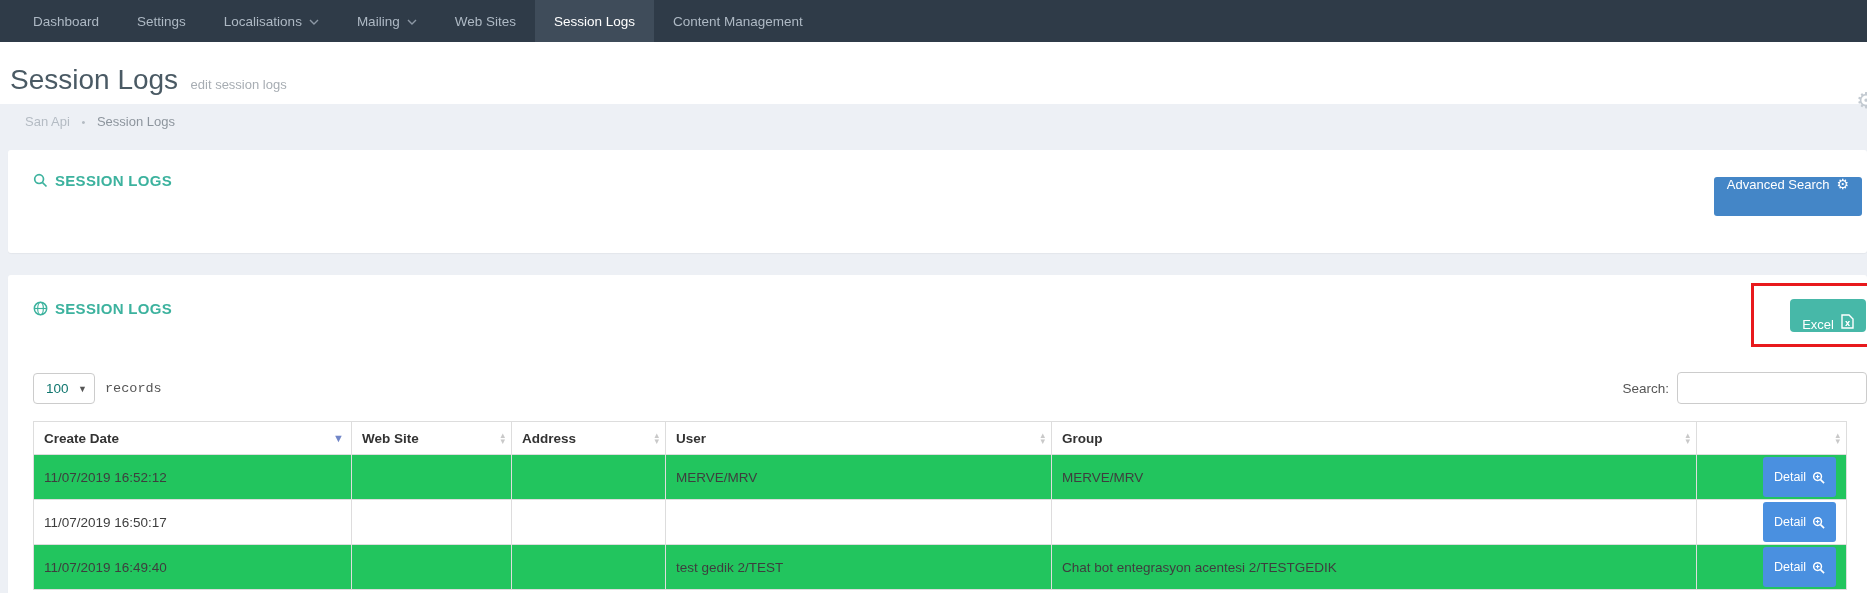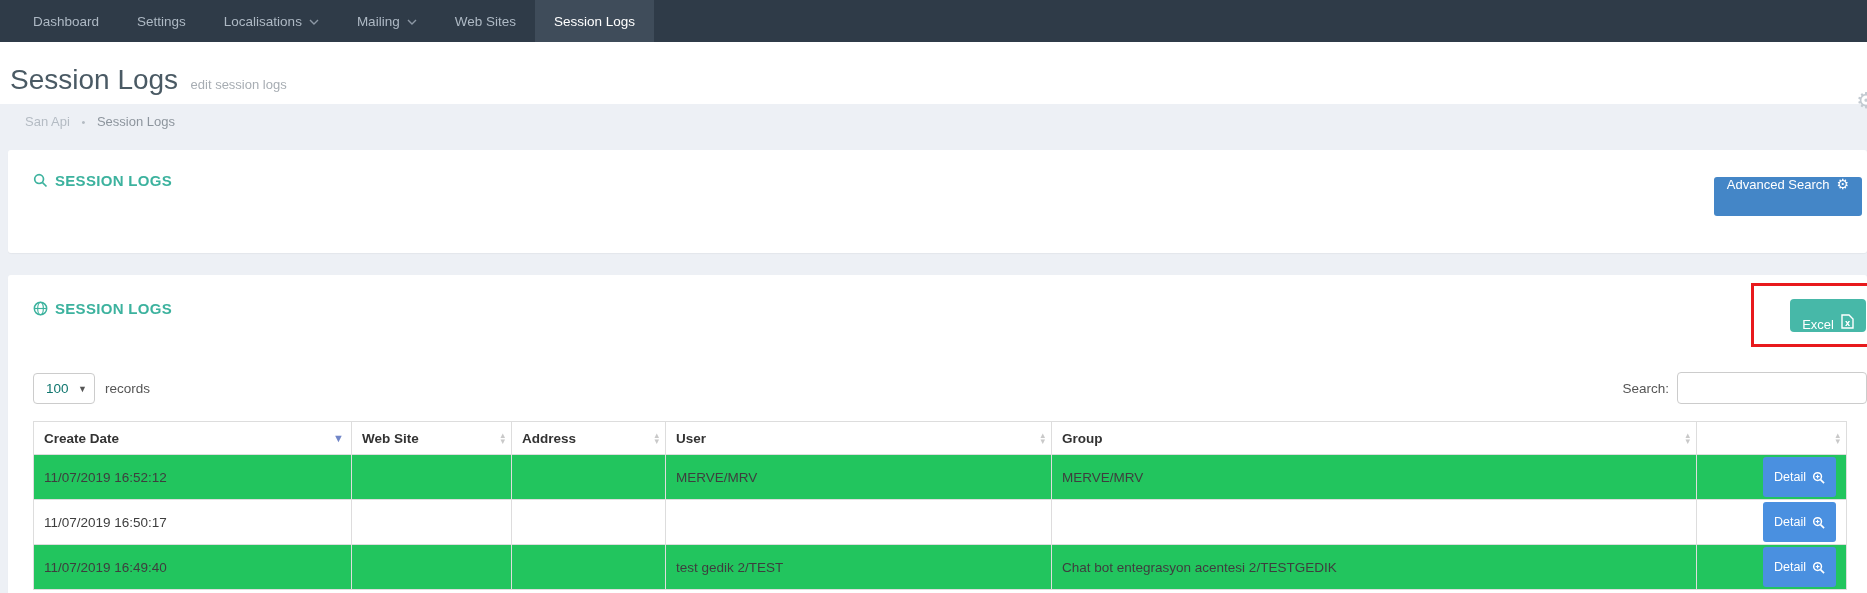--- a/index.html
+++ b/index.html
@@ -77,21 +77,21 @@
   }
   .select-wrap { position:relative; display:inline-block; }
   .page-size-select {
     width:62px; height:31px; border:1px solid #ccc; border-radius:4px;
     font-size:13.5px; font-family:inherit; color:#0f766e; padding:0 18px 0 12px;
     appearance:none; -webkit-appearance:none; background:#fff; cursor:pointer;
   }
   .select-caret {
     position:absolute; right:8px; top:11px; font-size:9px; color:#555; pointer-events:none;
   }
-  .records-label { margin-left:10px; }
+  .records-label { margin-left:10px;font-family:Liberation Mono, monospace; }
   .controls-spacer { flex:1; }
   .search-label { color:#555; margin-right:8px; }
   .search-input {
     width:190px; height:32px; border:1px solid #ccc; border-radius:4px;
     font-size:13.5px; font-family:inherit; padding:0 8px; margin-right:-20px;
     background:#fff;
   }
 
   
   table.logs-table {
@@ -145,20 +145,23 @@
         <svg width="10" height="6" viewBox="0 0 10 6">
           <path d="M1 1 L5 5 L9 1" stroke="currentColor" stroke-width="1.4" fill="none"></path>
         </svg>
       </span>
   </div>
   <div class="nav-item">
     <span>Web Sites</span>
   </div>
   <div class="nav-item active">
     <span>Session Logs</span>
+  </div>
+  <div class="nav-item">
+    <span>Content Management</span>
   </div>
 </nav>
 
 <header class="page-header">
   <h1 class="page-title">Session Logs</h1>
   <span class="page-subtitle">edit session logs</span>
   <span class="header-gear">⚙</span>
 </header>
 
 <div class="breadcrumb">

